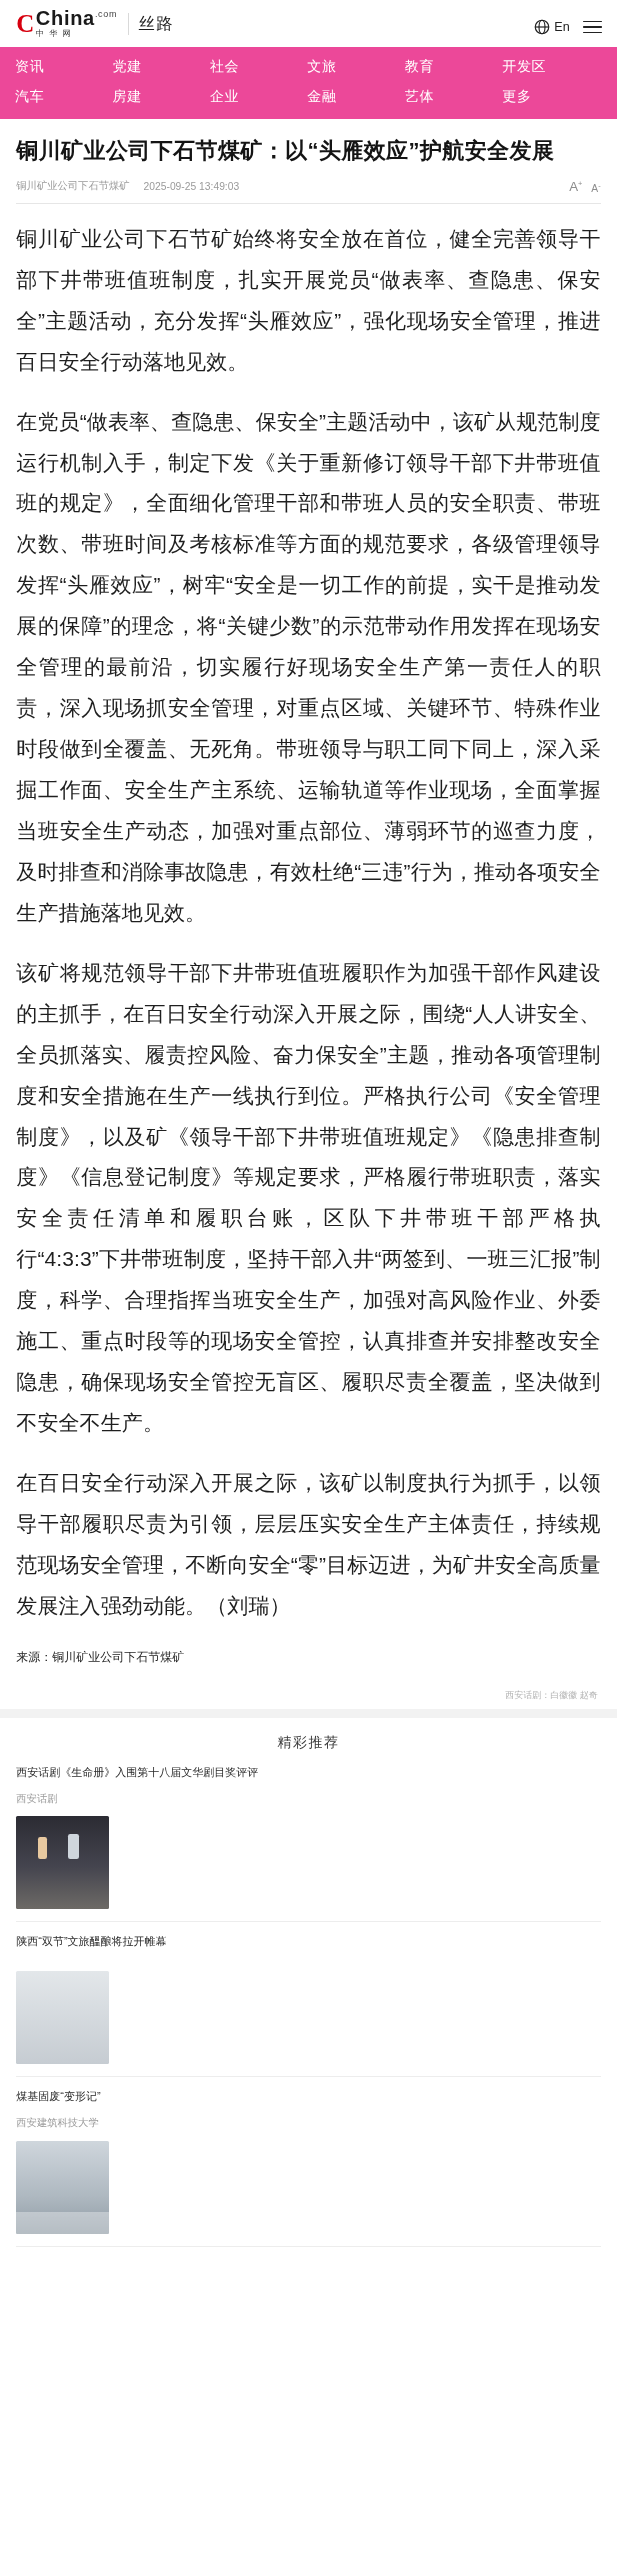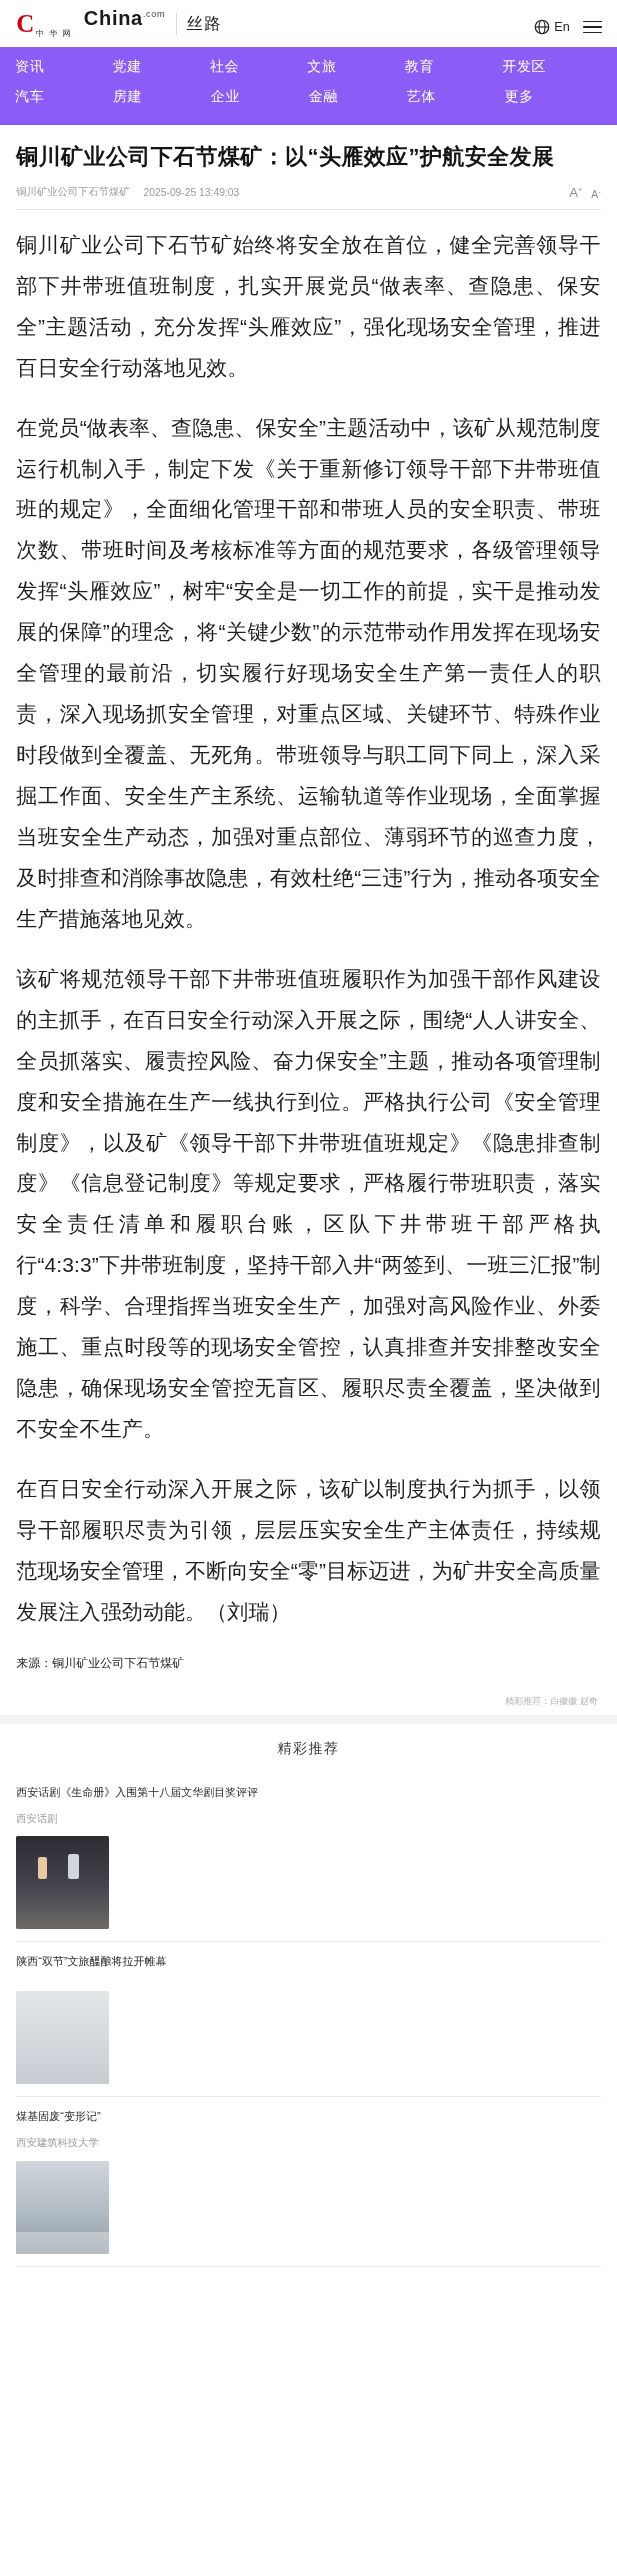--- a/index.html
+++ b/index.html
@@ -27,21 +27,20 @@
     line-height: 1;
     margin-right: 1.5px;
     font-family: "Liberation Serif", serif;
   }
   .logo-text { display: flex; flex-direction: column; line-height: 1.05; }
   .logo-cn {
     font-size: 20px;
     font-weight: bold;
     color: #1a1a1a;
     letter-spacing: 0.7px;
-    margin-left: 48px;
   }
   .logo-cn .dotcom { font-size: 9px; color: #444; font-weight: normal; vertical-align: super; }
   .logo-sub {
     font-size: 8.1px;
     color: #333;
     letter-spacing: 5.2px;
     margin-top: 0.7px;
   }
   .logo-divider {
     width: 0.7px;
@@ -64,28 +63,28 @@
     gap: 12px;
   }
   .globe-btn { display: flex; align-items: center; gap: 3px; cursor: pointer; }
   .globe-icon { width: 18px; height: 18px; display: block; }
   .en-label { font-size: 12.6px; color: #222; }
   .menu-btn { display: flex; flex-direction: column; gap: 3.7px; cursor: pointer; padding: 3px 1.5px; }
   .menu-btn span { display: block; width: 19px; height: 1.8px; background: #222; border-radius: 0.7px; }
 
   
   .nav {
-    background: #8b5cf6;
+    background: #ec4899;
     padding: 7.4px 15px 9px 15px;
   }
   .nav-row {
     display: flex;
     margin-bottom: 4.4px;
   }
-  .nav-row:last-child { margin-bottom: 6px; justify-content: space-between; }
+  .nav-row:last-child { margin-bottom: 0; }
   .nav-item {
     color: #ffffff;
     font-size: 14px;
     flex: 0 0 auto;
     width: 16.6%;
     letter-spacing: 0.7px;
     cursor: pointer;
     padding: 3.7px 0;
   }
 
@@ -146,21 +145,21 @@
 
   
   .rec {
     padding: 16.3px 16.3px 22px 16.3px;
   }
   .rec-title {
     text-align: center;
     font-size: 14px;
     color: #3b3b3b;
     letter-spacing: 1.5px;
-    margin-bottom: 15px;
+    margin-bottom: 1px;
   }
   .rec-item {
     display: flex;
     justify-content: space-between;
     align-items: flex-start;
     padding: 10.3px 0 12px 0;
     border-bottom: 0.7px solid #ededed;
     gap: 10.3px;
     cursor: pointer;
     flex-direction: column;
@@ -272,21 +271,21 @@
     </div>
   </div>
   <div class="rule"></div>
 
   <p class="para">铜川矿业公司下石节矿始终将安全放在首位，健全完善领导干部下井带班值班制度，扎实开展党员“做表率、查隐患、保安全”主题活动，充分发挥“头雁效应”，强化现场安全管理，推进百日安全行动落地见效。</p>
   <p class="para">在党员“做表率、查隐患、保安全”主题活动中，该矿从规范制度运行机制入手，制定下发《关于重新修订领导干部下井带班值班的规定》，全面细化管理干部和带班人员的安全职责、带班次数、带班时间及考核标准等方面的规范要求，各级管理领导发挥“头雁效应”，树牢“安全是一切工作的前提，实干是推动发展的保障”的理念，将“关键少数”的示范带动作用发挥在现场安全管理的最前沿，切实履行好现场安全生产第一责任人的职责，深入现场抓安全管理，对重点区域、关键环节、特殊作业时段做到全覆盖、无死角。带班领导与职工同下同上，深入采掘工作面、安全生产主系统、运输轨道等作业现场，全面掌握当班安全生产动态，加强对重点部位、薄弱环节的巡查力度，及时排查和消除事故隐患，有效杜绝“三违”行为，推动各项安全生产措施落地见效。</p>
   <p class="para">该矿将规范领导干部下井带班值班履职作为加强干部作风建设的主抓手，在百日安全行动深入开展之际，围绕“人人讲安全、全员抓落实、履责控风险、奋力保安全”主题，推动各项管理制度和安全措施在生产一线执行到位。严格执行公司《安全管理制度》，以及矿《领导干部下井带班值班规定》《隐患排查制度》《信息登记制度》等规定要求，严格履行带班职责，落实安全责任清单和履职台账，区队下井带班干部严格执行“4:3:3”下井带班制度，坚持干部入井“两签到、一班三汇报”制度，科学、合理指挥当班安全生产，加强对高风险作业、外委施工、重点时段等的现场安全管控，认真排查并安排整改安全隐患，确保现场安全管控无盲区、履职尽责全覆盖，坚决做到不安全不生产。</p>
   <p class="para">在百日安全行动深入开展之际，该矿以制度执行为抓手，以领导干部履职尽责为引领，层层压实安全生产主体责任，持续规范现场安全管理，不断向安全“零”目标迈进，为矿井安全高质量发展注入强劲动能。（刘瑞）</p>
 
   <p class="source-line">来源：铜川矿业公司下石节煤矿</p>
-  <div class="editor-line">精彩推荐：白徽徽 赵奇</div>
+  <div class="editor-line">西安话剧：白徽徽 赵奇</div>
 </div>
 
 <div class="band"></div>
 
 <div class="rec">
   <div class="rec-title">精彩推荐</div>
 
   <div class="rec-item">
     <div class="rec-text">
       <div class="rec-headline">西安话剧《生命册》入围第十八届文华剧目奖评评</div>

